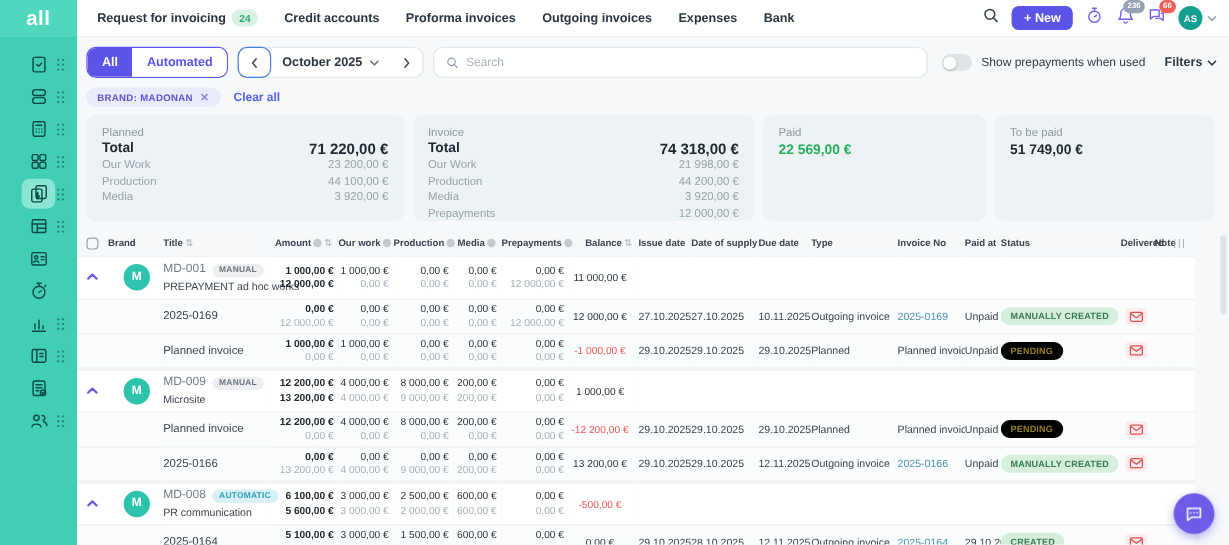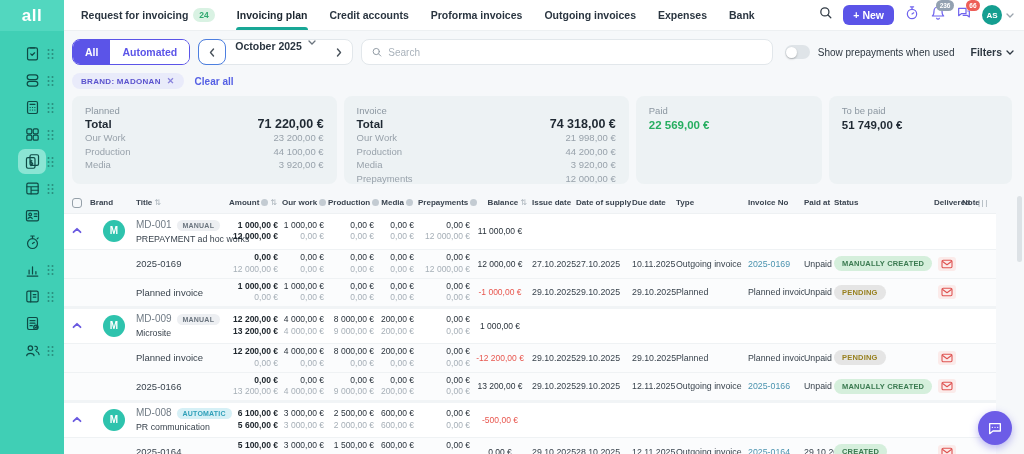--- a/index.html
+++ b/index.html
@@ -29,21 +29,21 @@
   .avatar{width:20px;height:20px;border-radius:50%;background:#149E90;color:#fff;font-size:8px;font-weight:700;display:flex;align-items:center;justify-content:center}
   .avwrap{display:flex;align-items:center;gap:4px;cursor:pointer}
   
   .frow{display:flex;align-items:center;margin:8px 10px 0 8px;gap:8px;flex:0 0 26px}
   .seg{display:flex;border:1px solid #5B54E8;border-radius:8px;overflow:hidden;height:26px;background:#fff}
   .seg-btn{padding:0 12px;font-size:10.5px;font-weight:700;display:flex;align-items:center;background:#fff;color:#5B54E8;border:none;cursor:pointer}
   .seg-btn.active{background:#5B54E8;color:#fff}
   .mnav{display:flex;align-items:center;height:26px;background:#fff;border:1px solid #E2E7EB;border-radius:8px}
   .mbtn{width:26px;height:24px;display:flex;align-items:center;justify-content:center;background:transparent;border:none;cursor:pointer}
   .mbtn.focus{outline:1.5px solid #4D7FE0;border-radius:7px}
-  .mlabel{padding:0 10px;font-size:10.5px;font-weight:700;color:#2A3540;display:flex;gap:6px;align-items:flex-start;height:100%;cursor:pointer}
+  .mlabel{padding:0 10px;font-size:10.5px;font-weight:700;color:#2A3540;display:flex;gap:6px;align-items:center;height:100%;cursor:pointer}
   .search{flex:1;height:26px;background:#fff;border:1px solid #E2E7EB;border-radius:8px;display:flex;align-items:center;padding:0 9px;gap:6px}
   .search input{border:none;outline:none;font-size:10px;color:#3A444E;width:100%;background:transparent;font-family:inherit}
   .search input::placeholder{color:#A9B2BB}
   .frow-right{display:flex;align-items:center;gap:8px;padding-left:4px}
   .toggle{width:25px;height:14px;border-radius:8px;background:#DFE4E8;position:relative;cursor:pointer;flex:0 0 25px}
   .toggle::after{content:"";position:absolute;left:1.5px;top:1.5px;width:11px;height:11px;border-radius:50%;background:#fff;box-shadow:0 1px 2px rgba(0,0,0,.25)}
   .tog-label{font-size:10px;color:#2E3842;white-space:nowrap}
   .filters-dd{font-size:10.5px;font-weight:700;color:#2E3842;display:flex;align-items:center;gap:4px;margin-left:8px;cursor:pointer;white-space:nowrap}
   
   .chiprow{display:flex;align-items:center;gap:11px;margin:7px 10px 0 8px;flex:0 0 18px}
@@ -88,21 +88,21 @@
   .tag{font-size:7px;font-weight:700;border-radius:7px;padding:2px 6px;margin-left:5px;letter-spacing:.2px}
   .t-man{background:#EDEFF2;color:#6A747E}
   .t-auto{background:#D6F0F6;color:#2E9FB8}
   .gsub{font-size:8.8px;color:#39434D;line-height:12px;margin-top:1px}
   .trow1{line-height:13px}
   .bav{display:inline-block;width:22px;height:22px;border-radius:50%;background:#2EC3AD;color:#fff;font-weight:700;font-size:10px;text-align:center;line-height:22px;margin-left:13px}
   .c-exp{text-align:center}
   .chev{cursor:pointer;display:inline-block}
   .badge{display:inline-block;font-size:7.5px;font-weight:700;padding:3px 8px;border-radius:9px;letter-spacing:.2px}
   .b-green{background:#D5EFDC;color:#3A7A50}
-  .b-yellow{background:#e5e5e5;color:#98801F}
+  .b-yellow{background:#000000;color:#98801F}
   .env{display:inline-flex;background:#FBEBEA;border-radius:3px;padding:2px 3px;cursor:pointer}
   .c-del{padding-left:4px}
   .ctitle{font-size:9.5px;color:#39434D}
   
   .fab{position:fixed;right:12px;bottom:9px;width:34px;height:34px;border-radius:50%;background:#6C5CE7;display:flex;align-items:center;justify-content:center;box-shadow:0 3px 8px rgba(80,70,220,.4);cursor:pointer;z-index:9}
   .vscroll{position:fixed;right:2px;top:196px;width:5px;height:66px;border-radius:3px;background:#DDE2E6}
 </style>
 </head>
 <body>
 
@@ -304,23 +304,20 @@
 </div>
 
 <div class="main">
 
   <div class="topbar">
     <div class="tabs">
       <div class="tab">
         <span>Request for invoicing</span>
         <span class="tab-badge">24</span>
       </div>
-      <div class="tab active">
-          <span>Invoicing plan</span>
-        </div>
       <div class="tab">
           <span>Credit accounts</span>
         </div>
       <div class="tab">
           <span>Proforma invoices</span>
         </div>
       <div class="tab">
           <span>Outgoing invoices</span>
         </div>
       <div class="tab">

